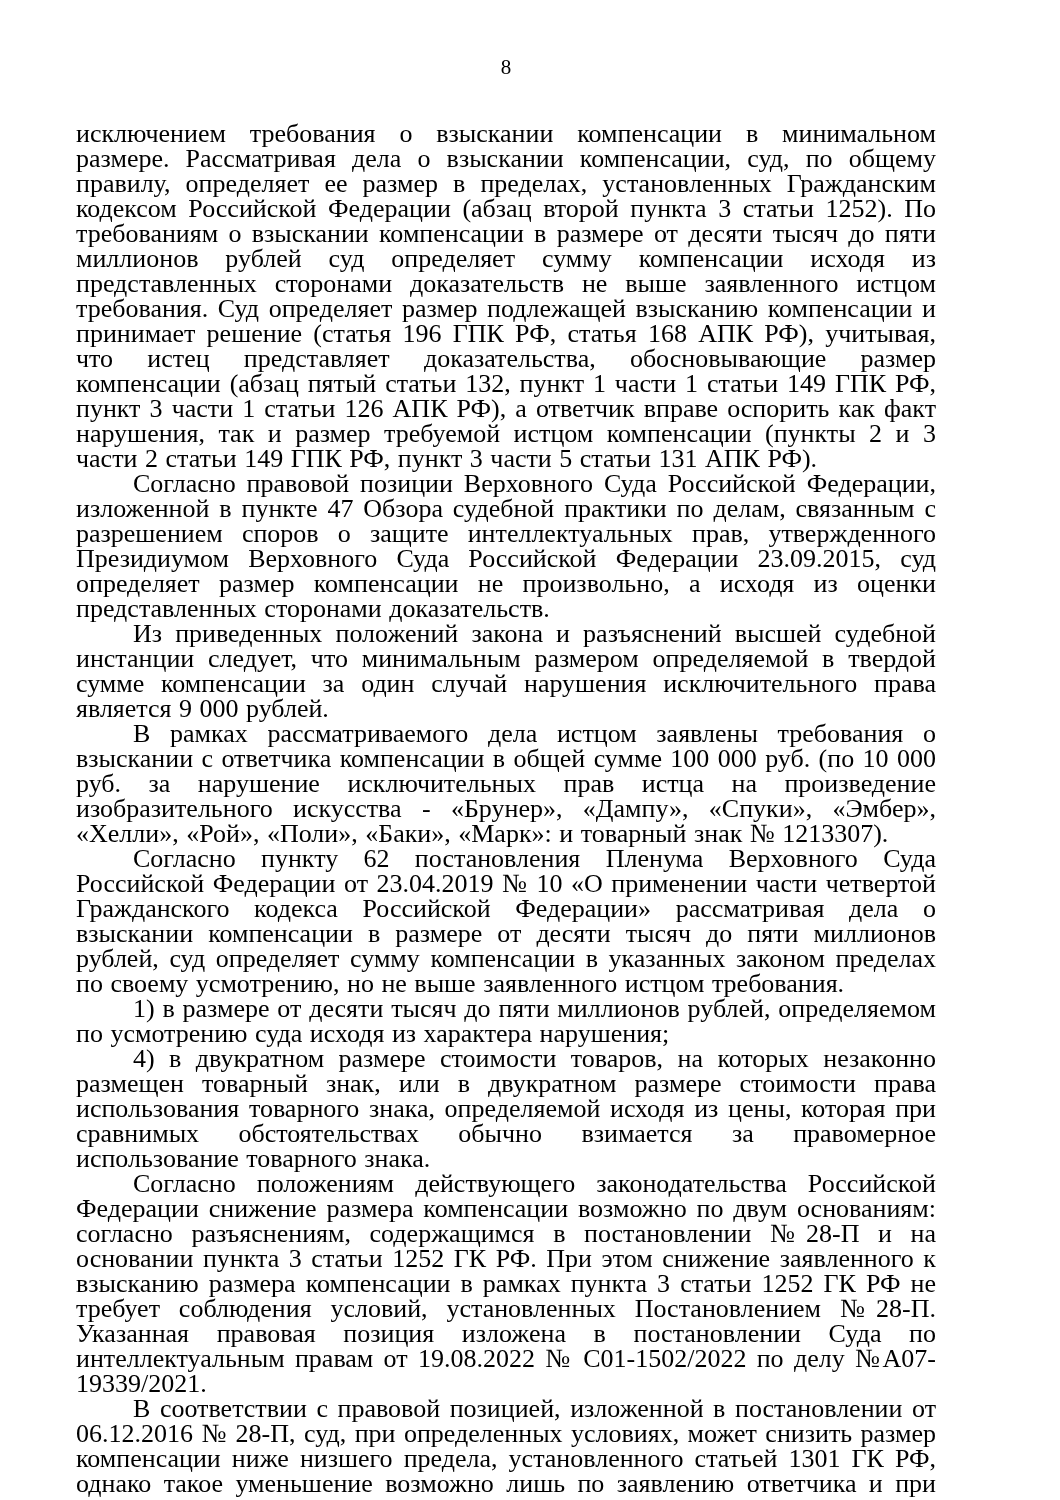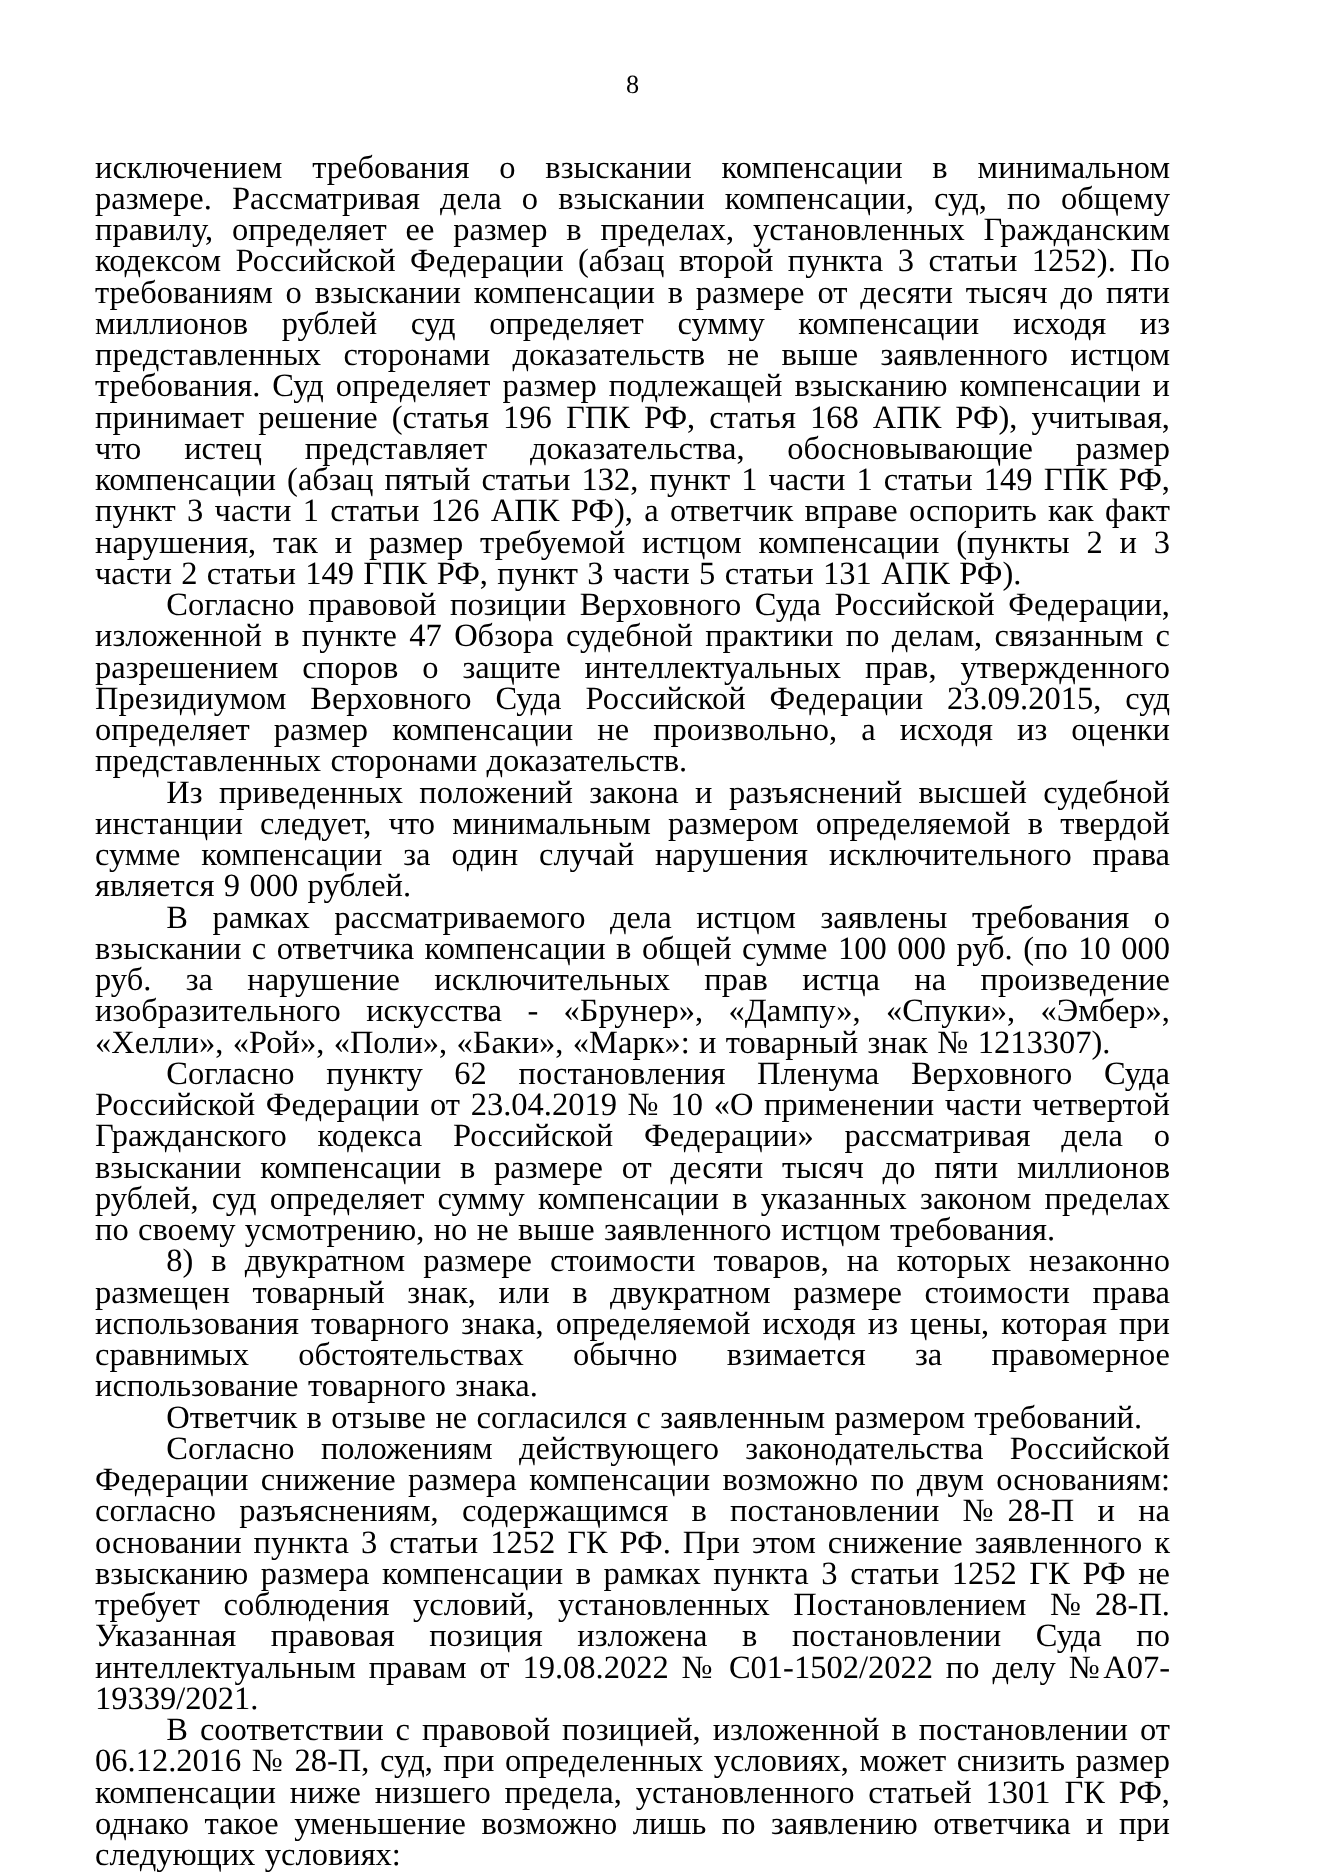--- a/index.html
+++ b/index.html
@@ -50,18 +50,18 @@
 
 <div class="page">
   <div class="page-number">8</div>
 
   <div class="text-block">
     <p class="para continuation">исключением требования о взыскании компенсации в минимальном размере. Рассматривая дела о взыскании компенсации, суд, по общему правилу, определяет ее размер в пределах, установленных Гражданским кодексом Российской Федерации (абзац второй пункта 3 статьи 1252). По требованиям о взыскании компенсации в размере от десяти тысяч до пяти миллионов рублей суд определяет сумму компенсации исходя из представленных сторонами доказательств не выше заявленного истцом требования. Суд определяет размер подлежащей взысканию компенсации и принимает решение (статья 196 ГПК РФ, статья 168 АПК РФ), учитывая, что истец представляет доказательства, обосновывающие размер компенсации (абзац пятый статьи 132, пункт 1 части 1 статьи 149 ГПК РФ, пункт 3 части 1 статьи 126 АПК РФ), а ответчик вправе оспорить как факт нарушения, так и размер требуемой истцом компенсации (пункты 2 и 3 части 2 статьи 149 ГПК РФ, пункт 3 части 5 статьи 131 АПК РФ).</p>
     <p class="para">Согласно правовой позиции Верховного Суда Российской Федерации, изложенной в пункте 47 Обзора судебной практики по делам, связанным с разрешением споров о защите интеллектуальных прав, утвержденного Президиумом Верховного Суда Российской Федерации 23.09.2015, суд определяет размер компенсации не произвольно, а исходя из оценки представленных сторонами доказательств.</p>
     <p class="para">Из приведенных положений закона и разъяснений высшей судебной инстанции следует, что минимальным размером определяемой в твердой сумме компенсации за один случай нарушения исключительного права является 9 000 рублей.</p>
     <p class="para">В рамках рассматриваемого дела истцом заявлены требования о взыскании с ответчика компенсации в общей сумме 100 000 руб. (по 10 000 руб. за нарушение исключительных прав истца на произведение изобразительного искусства - «Брунер», «Дампу», «Спуки», «Эмбер», «Хелли», «Рой», «Поли», «Баки», «Марк»: и товарный знак № 1213307).</p>
     <p class="para">Согласно пункту 62 постановления Пленума Верховного Суда Российской Федерации от 23.04.2019 № 10 «О применении части четвертой Гражданского кодекса Российской Федерации» рассматривая дела о взыскании компенсации в размере от десяти тысяч до пяти миллионов рублей, суд определяет сумму компенсации в указанных законом пределах по своему усмотрению, но не выше заявленного истцом требования.</p>
-    <p class="para">8) в двукратном размере стоимости товаров, на которых незаконно размещен товарный знак, или в двукратном размере стоимости права использования товарного знака, определяемой исходя из цены, которая при сравнимых обстоятельствах обычно взимается за правомерное использование товарного знака.</p>
-    <p class="para">Ответчик в отзыве не согласился с заявленным размером требований.</p>
+    <p class="para">1) в размере от десяти тысяч до пяти миллионов рублей, определяемом по усмотрению суда исходя из характера нарушения;</p>
+    <p class="para">4) в двукратном размере стоимости товаров, на которых незаконно размещен товарный знак, или в двукратном размере стоимости права использования товарного знака, определяемой исходя из цены, которая при сравнимых обстоятельствах обычно взимается за правомерное использование товарного знака.</p>
     <p class="para">Согласно положениям действующего законодательства Российской Федерации снижение размера компенсации возможно по двум основаниям: согласно разъяснениям, содержащимся в постановлении №28-П и на основании пункта 3 статьи 1252 ГК РФ. При этом снижение заявленного к взысканию размера компенсации в рамках пункта 3 статьи 1252 ГК РФ не требует соблюдения условий, установленных Постановлением №28-П. Указанная правовая позиция изложена в постановлении Суда по интеллектуальным правам от 19.08.2022 № С01-1502/2022 по делу №А07- 19339/2021.</p>
     <p class="para">В соответствии с правовой позицией, изложенной в постановлении от 06.12.2016 № 28-П, суд, при определенных условиях, может снизить размер компенсации ниже низшего предела, установленного статьей 1301 ГК РФ, однако такое уменьшение возможно лишь по заявлению ответчика и при следующих условиях:</p>
   </div>
 </div>
 
 </body></html>

